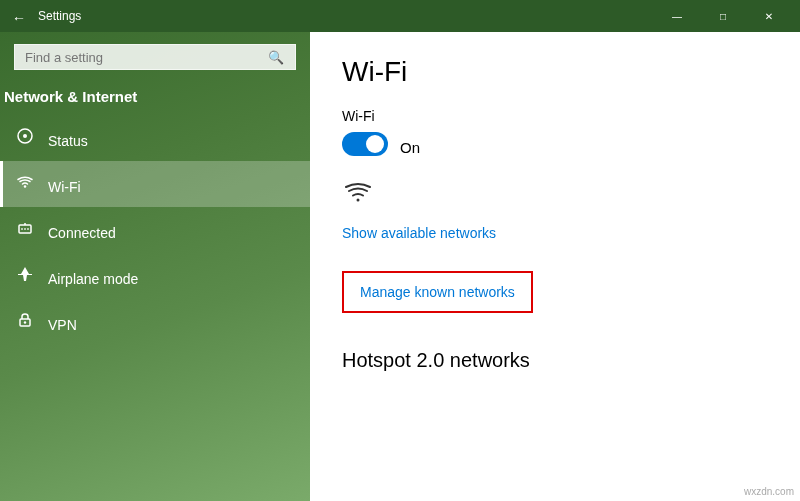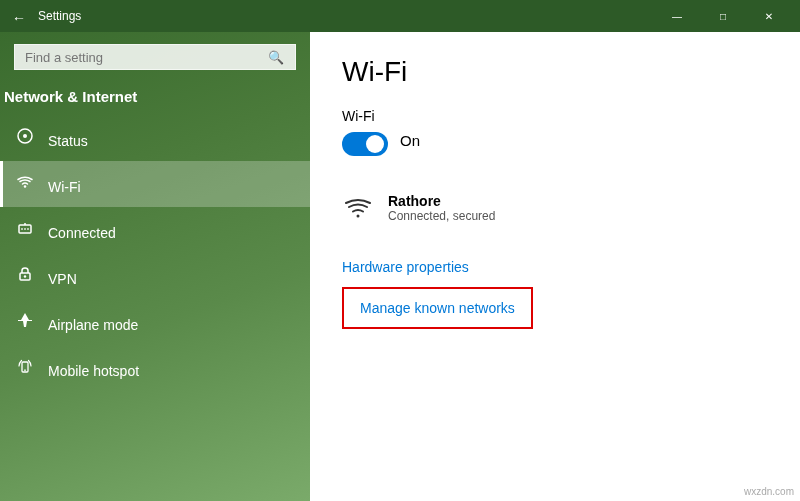--- a/index.html
+++ b/index.html
@@ -52,21 +52,21 @@
     }
     .sidebar-item-icon { width: 18px; text-align: center; font-size: 16px; }
 
     
     .content { flex: 1; background: #fff; overflow-y: auto; padding: 24px 32px; }
     .content-title { font-size: 28px; font-weight: 300; color: #000; margin-bottom: 20px; }
 
     .section-label { font-size: 14px; color: #000; margin-bottom: 8px; font-weight: 400; }
 
     
-    .toggle-row { display: flex; align-items: flex-start; gap: 12px; margin-bottom: 36px; }
+    .toggle-row { display: flex; align-items: flex-end; gap: 12px; margin-bottom: 20px; }
     .toggle-switch {
       width: 46px; height: 24px; background: #0078d7; border-radius: 12px;
       position: relative; cursor: pointer; flex-shrink: 0;
     }
     .toggle-thumb {
       width: 18px; height: 18px; background: #fff; border-radius: 50%;
       position: absolute; top: 3px; right: 4px; transition: left 0.2s;
     }
     .toggle-label { font-size: 15px; color: #000; }
 
@@ -160,48 +160,37 @@
             <line x1="9" y1="4" x2="9" y2="6" stroke="white" stroke-width="1.5"></line>
           </svg>
         </span>
         <span>Connected</span>
       </div>
 
 
       <div class="sidebar-item">
         <span class="sidebar-item-icon">
           <svg width="18" height="18" viewBox="0 0 18 18" fill="none">
+            <path d="M9 2 L13 9 L16 9 L16 10 L11 10 L10 16 L8 16 L7 10 L2 10 L2 9 L5 9 Z" fill="white"></path>
+          </svg>
+        </span>
+        <span>Airplane mode</span>
+      </div>
+
+      <div class="sidebar-item">
+        <span class="sidebar-item-icon">
+          <svg width="18" height="18" viewBox="0 0 18 18" fill="none">
             <rect x="4" y="8" width="10" height="7" rx="1" stroke="white" stroke-width="1.5" fill="none"></rect>
             <path d="M6 8 L6 5.5 Q6 3 9 3 Q12 3 12 5.5 L12 8" stroke="white" stroke-width="1.5" fill="none"></path>
             <circle cx="9" cy="11.5" r="1.2" fill="white"></circle>
           </svg>
         </span>
         <span>VPN</span>
       </div>
 
-      <div class="sidebar-item">
-        <span class="sidebar-item-icon">
-          <svg width="18" height="18" viewBox="0 0 18 18" fill="none">
-            <path d="M9 2 L13 9 L16 9 L16 10 L11 10 L10 16 L8 16 L7 10 L2 10 L2 9 L5 9 Z" fill="white"></path>
-          </svg>
-        </span>
-        <span>Airplane mode</span>
-      </div>
-
-      <div class="sidebar-item">
-        <span class="sidebar-item-icon">
-          <svg width="18" height="18" viewBox="0 0 18 18" fill="none">
-            <rect x="6" y="5" width="6" height="10" rx="1" stroke="white" stroke-width="1.3" fill="none"></rect>
-            <line x1="9" y1="13" x2="9" y2="13.5" stroke="white" stroke-width="1.5" stroke-linecap="round"></line>
-            <path d="M12.5 3.5 Q15 6 15 9" stroke="white" stroke-width="1.2" fill="none" stroke-linecap="round"></path>
-            <path d="M5.5 3.5 Q3 6 3 9" stroke="white" stroke-width="1.2" fill="none" stroke-linecap="round"></path>
-          </svg>
-        </span>
-        <span>Mobile hotspot</span>
-      </div>
 
     </div>
   </div>
 
   <div class="content">
     <h1 class="content-title">Wi-Fi</h1>
 
     <div class="section-label">Wi-Fi</div>
 
     
@@ -215,38 +204,35 @@
     
     <div class="network-item">
       <div class="wifi-arcs">
         <svg width="32" height="32" viewBox="0 0 32 32" fill="none">
           <path d="M16 24 L16 24" stroke="#333" stroke-width="3" stroke-linecap="round"></path>
           <path d="M11 19.5 Q16 16.5 21 19.5" stroke="#333" stroke-width="2" fill="none" stroke-linecap="round"></path>
           <path d="M7 15 Q16 10 25 15" stroke="#333" stroke-width="2" fill="none" stroke-linecap="round"></path>
           <path d="M4 11 Q16 5 28 11" stroke="#333" stroke-width="2" fill="none" stroke-linecap="round"></path>
         </svg>
       </div>
-      <div class="network-info">
-        <span class="network-name">Rathore</span>
-        <span class="network-status">Connected, secured</span>
-      </div>
-    </div>
-
-    
+    </div>
+
+    
+    <a class="link">Show available networks</a>
 
     <br>
 
     
-    <a class="link">Hardware properties</a>
 
     <br>
 
     
     <div class="manage-networks-box">
       <a class="manage-networks-link">Manage known networks</a>
     </div>
 
     
+    <div class="hotspot-title">Hotspot 2.0 networks</div>
 
   </div>
 </div>
 
 <div class="watermark">wxzdn.com</div>
 
 </body></html>

